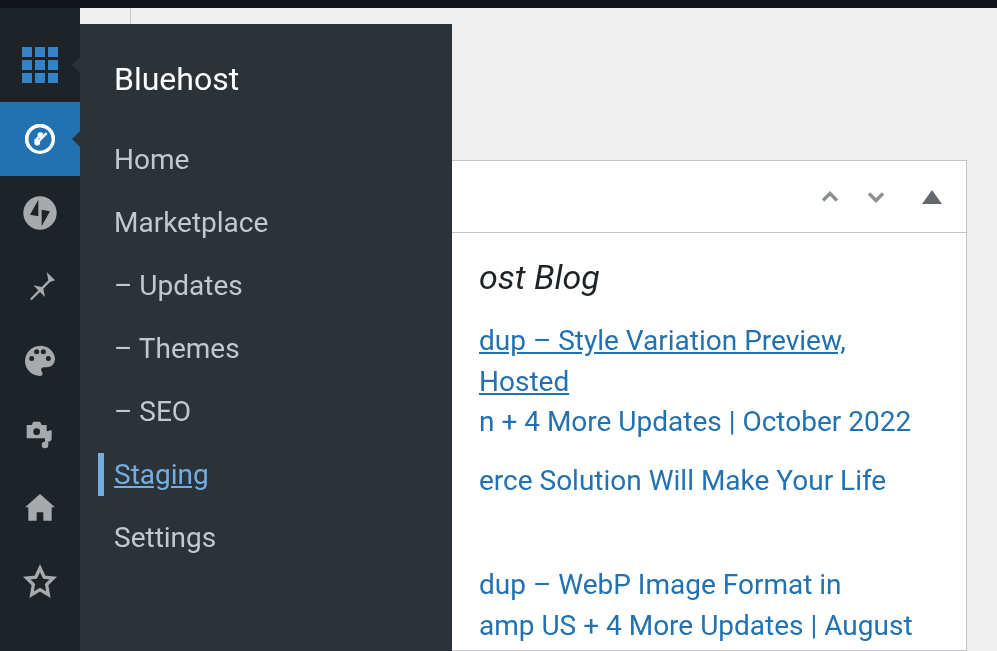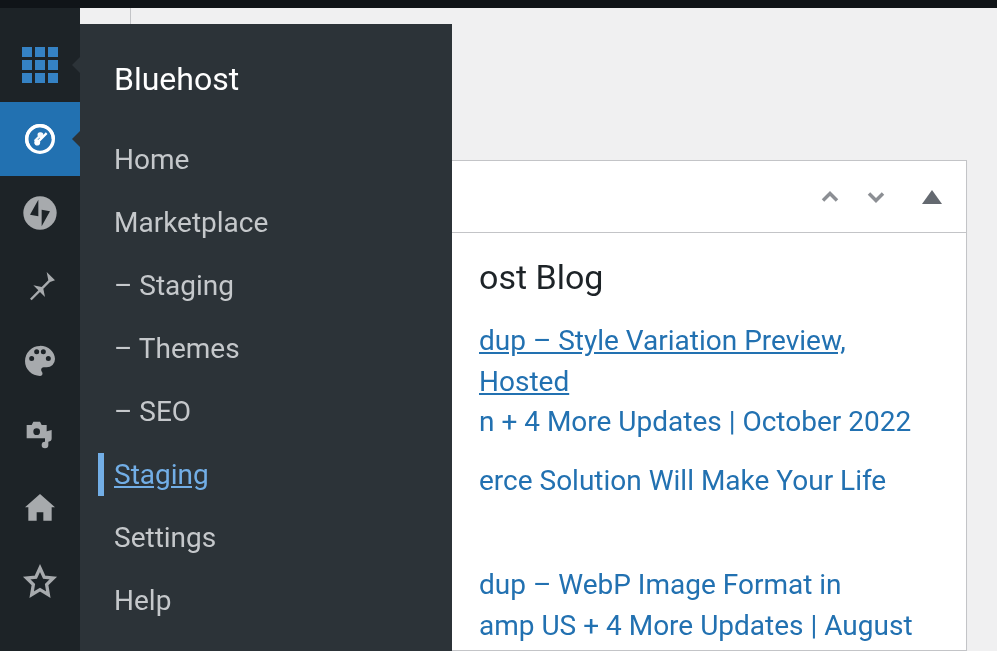--- a/index.html
+++ b/index.html
@@ -235,34 +235,33 @@
     <div class="panel-header">
       <svg class="chev" viewBox="0 0 24 24" fill="none" stroke="currentColor" stroke-width="3">
           <path d="M6 15l6-6 6 6"></path>
         </svg>
       <svg class="chev" viewBox="0 0 24 24" fill="none" stroke="currentColor" stroke-width="3">
           <path d="M6 9l6 6 6-6"></path>
         </svg>
       <div class="tri"></div>
     </div>
     <div class="panel-body">
-      <div class="panel-title" style="padding-left:290px;">ost Blog</div>
+      <div class="panel-title" style="padding-left:290px;font-style:italic;">ost Blog</div>
       <div class="blog-link" style="padding-left:290px;text-decoration:underline;">dup – Style Variation Preview, Hosted</div>
       <div class="blog-link" style="padding-left:290px;margin-top:-18px;">n + 4 More Updates | October 2022</div>
       <div class="blog-link" style="padding-left:290px;">erce Solution Will Make Your Life</div>
       <div class="blog-link" style="padding-left:290px;height:28px;"></div>
       <div class="blog-link" style="padding-left:290px;">dup – WebP Image Format in</div>
       <div class="blog-link" style="padding-left:290px;margin-top:-18px;">amp US + 4 More Updates | August</div>
     </div>
   </div>
 </div>
 
 <div class="flyout">
   <div class="flyout-title">Bluehost</div>
   <div class="flyout-item">Home</div>
   <div class="flyout-item">Marketplace</div>
-  <div class="flyout-item sub">– Staging</div>
+  <div class="flyout-item sub">– Updates</div>
   <div class="flyout-item sub">– Themes</div>
   <div class="flyout-item sub">– SEO</div>
   <div class="flyout-item current">Staging</div>
   <div class="flyout-item">Settings</div>
-  <div class="flyout-item">Help</div>
 </div>
 
 </body></html>

